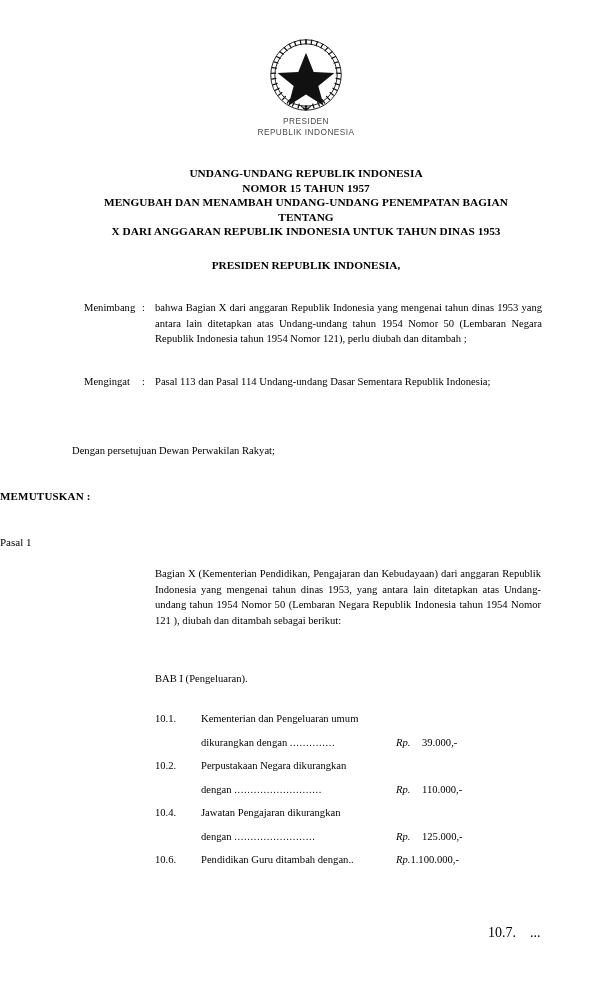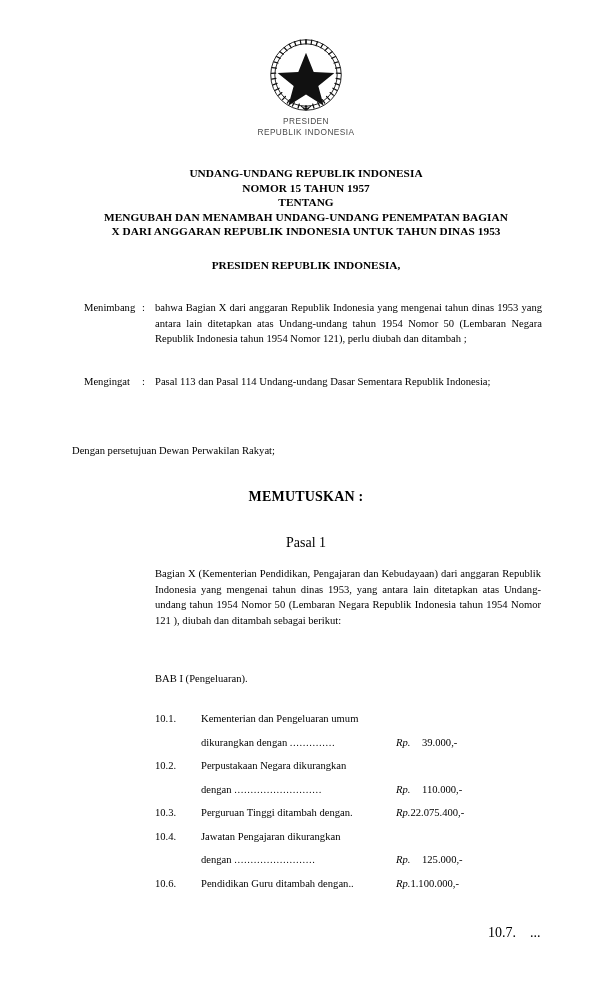--- a/index.html
+++ b/index.html
@@ -106,22 +106,22 @@
     width: 470px;
     font-size: 10.6px;
     line-height: 15.6px;
   }
 
   
   .center-heading {
     position: absolute;
     width: 612px;
     left: 0;
-    text-align: center;
-    font-size: 14px;
+    text-align: left;
+    font-size: 11px;
     line-height: 15px;
   }
   #memutuskan-heading {
     top: 489px;
     font-weight: bold;
     letter-spacing: 0.2px;
   }
   #pasal-heading {
     top: 535px;
     font-weight: normal;
@@ -266,22 +266,22 @@
     </svg>
     <div class="emblem-caption">
       <div>PRESIDEN</div>
       <div>REPUBLIK INDONESIA</div>
     </div>
   </div>
 
   <div class="title-block">
     <span class="ln">UNDANG-UNDANG REPUBLIK INDONESIA</span>
     <span class="ln">NOMOR 15 TAHUN 1957</span>
+    <span class="ln">MENGUBAH DAN MENAMBAH UNDANG-UNDANG PENEMPATAN BAGIAN</span>
     <span class="ln">TENTANG</span>
-    <span class="ln">MENGUBAH DAN MENAMBAH UNDANG-UNDANG PENEMPATAN BAGIAN</span>
     <span class="ln">X DARI ANGGARAN REPUBLIK INDONESIA UNTUK TAHUN DINAS 1953</span>
   </div>
 
   <div class="president-line">PRESIDEN REPUBLIK INDONESIA,</div>
 
   <div class="clause" id="clause-menimbang">
     <span class="label">Menimbang</span>
     <span class="colon">:</span>
     <div class="body">bahwa Bagian X dari anggaran Republik Indonesia yang mengenai tahun dinas 1953 yang antara lain ditetapkan atas Undang-undang tahun 1954 Nomor 50 (Lembaran Negara Republik Indonesia tahun 1954 Nomor 121), perlu diubah dan ditambah ;</div>
   </div>
@@ -312,25 +312,20 @@
       </div>
       <div class="exp-row">
         <span class="exp-num">10.2.</span>
         <span class="exp-desc">Perpustakaan Negara dikurangkan</span>
       </div>
       <div class="exp-row">
         <span class="exp-desc">dengan <span class="dots">...........................</span></span>
         <span class="exp-amt wide"><span class="cur">Rp.</span><span class="val">110.000,-</span></span>
       </div>
       <div class="exp-row">
-        <span class="exp-num">10.3.</span>
-        <span class="exp-desc">Perguruan Tinggi ditambah dengan.</span>
-        <span class="exp-amt tight"><span class="cur">Rp.</span><span class="val">22.075.400,-</span></span>
-      </div>
-      <div class="exp-row">
         <span class="exp-num">10.4.</span>
         <span class="exp-desc">Jawatan Pengajaran dikurangkan</span>
       </div>
       <div class="exp-row">
         <span class="exp-desc">dengan <span class="dots">.........................</span></span>
         <span class="exp-amt wide"><span class="cur">Rp.</span><span class="val">125.000,-</span></span>
       </div>
       <div class="exp-row">
         <span class="exp-num">10.6.</span>
         <span class="exp-desc">Pendidikan Guru ditambah dengan..</span>

